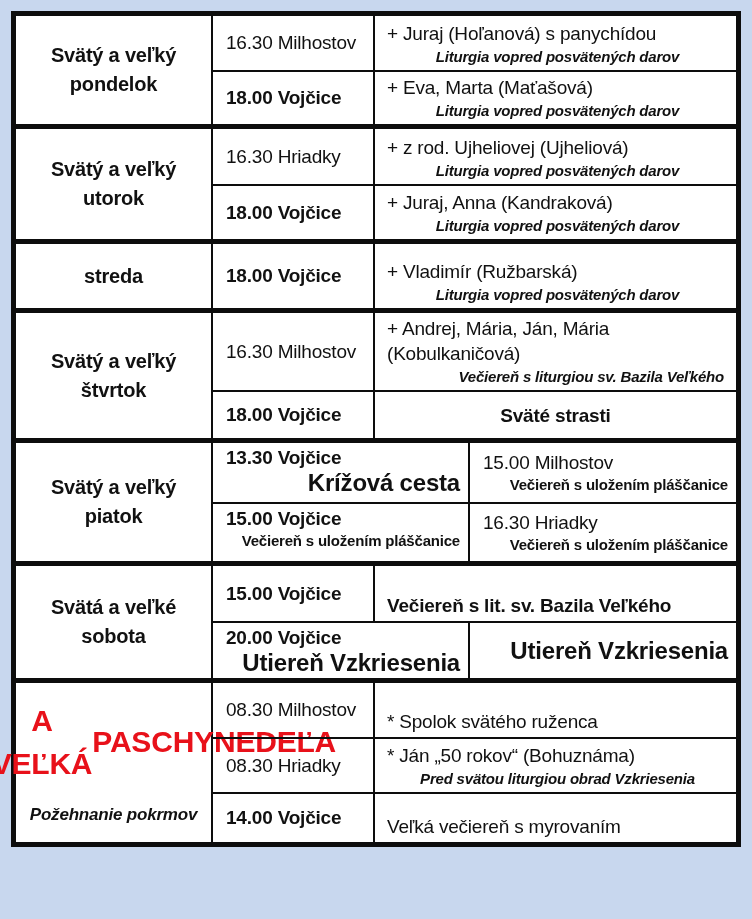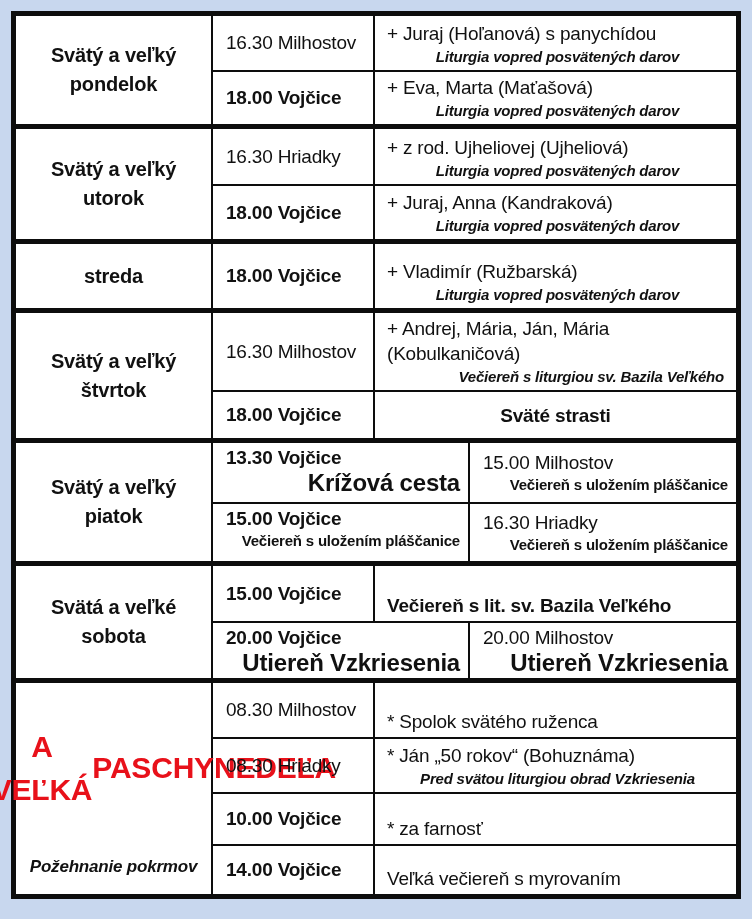--- a/index.html
+++ b/index.html
@@ -196,21 +196,20 @@
           <div class="desc">
             <div class="main-line bold">Večiereň s lit. sv. Bazila Veľkého</div>
           </div>
         </div>
         <div class="row" style="min-height:55px">
           <div class="cellA">
             <div class="bold">20.00 Vojčice</div>
             <div class="bigcap">Utiereň Vzkriesenia</div>
           </div>
           <div class="cellB">
-            <div>20.00 Milhostov</div>
             <div class="bigcap">Utiereň Vzkriesenia</div>
           </div>
         </div>
       </div>
     </div>
 
     <div class="block">
       <div class="day paschy">
         <div class="paschy-title">
           <span>SVÄTÁ</span>
@@ -227,26 +226,20 @@
             <div class="main-line">* Spolok svätého ruženca</div>
           </div>
         </div>
         <div class="row" style="min-height:55px">
           <div class="timecell">08.30 Hriadky</div>
           <div class="desc">
             <div class="main-line">* Ján „50 rokov“ (Bohuznáma)</div>
             <div class="caption">Pred svätou liturgiou obrad Vzkriesenia</div>
           </div>
         </div>
-        <div class="row" style="min-height:52px">
-          <div class="timecell bold">10.00 Vojčice</div>
-          <div class="desc">
-            <div class="main-line">* za farnosť</div>
-          </div>
-        </div>
         <div class="row" style="min-height:50px">
           <div class="timecell bold">14.00 Vojčice</div>
           <div class="desc">
             <div class="main-line">Veľká večiereň s myrovaním</div>
           </div>
         </div>
       </div>
     </div>
 
   </div>

